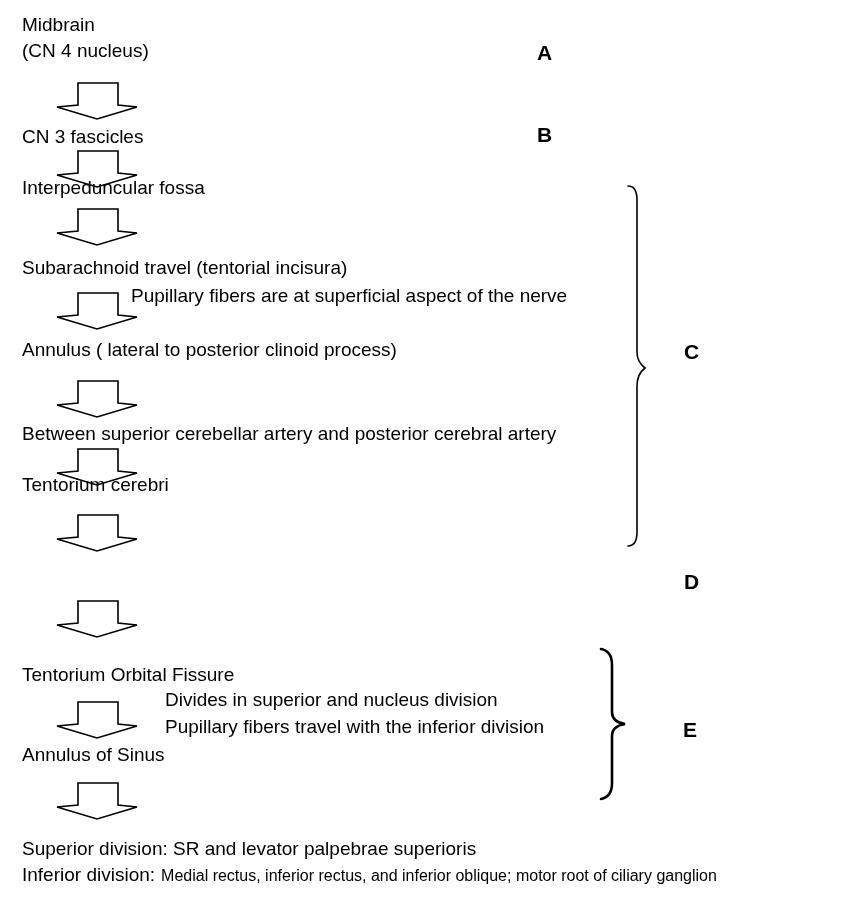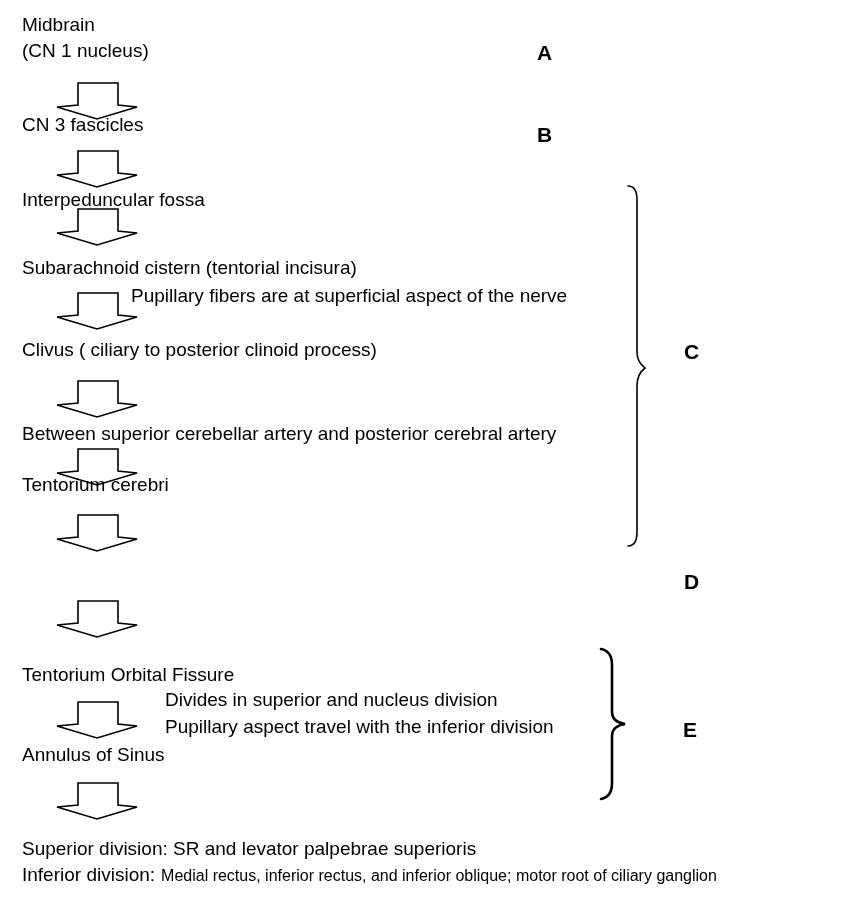--- a/index.html
+++ b/index.html
@@ -75,33 +75,33 @@
     </svg>
 
   <svg class="shape" style="left:618px; top:178px" width="34" height="376" viewBox="0 0 34 376">
     <path d="M 10 8 Q 19 8 19 22 L 19 174 Q 19 184 27 190 Q 19 196 19 208 L 19 354 Q 19 368 10 368" fill="none" stroke="#000000" stroke-width="1.6" stroke-linecap="round"></path>
   </svg>
   <svg class="shape" style="left:594px; top:640px" width="40" height="168" viewBox="0 0 40 168">
     <path d="M 7 9 Q 18 11 18 25 L 18 72 Q 18 82 31 84 Q 18 86 18 96 L 18 143 Q 18 157 7 159" fill="none" stroke="#000000" stroke-width="2.6" stroke-linecap="round"></path>
   </svg>
 
   <div class="t" style="left:22px; top:14px">Midbrain</div>
-  <div class="t" style="left:22px; top:40px">(CN 1 nucleus)</div>
-  <div class="t" style="left:22px; top:114px">CN 3 fascicles</div>
-  <div class="t" style="left:22px; top:189px">Interpeduncular fossa</div>
-  <div class="t" style="left:22px; top:257px">Subarachnoid cistern (tentorial incisura)</div>
-  <div class="t" style="left:22px; top:339px">Clivus ( ciliary to posterior clinoid process)</div>
+  <div class="t" style="left:22px; top:40px">(CN 4 nucleus)</div>
+  <div class="t" style="left:22px; top:126px">CN 3 fascicles</div>
+  <div class="t" style="left:22px; top:177px">Interpeduncular fossa</div>
+  <div class="t" style="left:22px; top:257px">Subarachnoid travel (tentorial incisura)</div>
+  <div class="t" style="left:22px; top:339px">Annulus ( lateral to posterior clinoid process)</div>
   <div class="t" style="left:22px; top:423px">Between superior cerebellar artery and posterior cerebral artery</div>
   <div class="t" style="left:22px; top:474px">Tentorium cerebri</div>
   <div class="t" style="left:22px; top:664px">Tentorium Orbital Fissure</div>
   <div class="t" style="left:22px; top:744px">Annulus of Sinus</div>
 
   <div class="t" style="left:131px; top:285px">Pupillary fibers are at superficial aspect of the nerve</div>
   <div class="t" style="left:165px; top:689px">Divides in superior and nucleus division</div>
-  <div class="t" style="left:165px; top:716px">Pupillary aspect travel with the inferior division</div>
+  <div class="t" style="left:165px; top:716px">Pupillary fibers travel with the inferior division</div>
 
   <div class="seg" style="left:537px; top:41px">A</div>
   <div class="seg" style="left:537px; top:123px">B</div>
   <div class="seg" style="left:684px; top:340px">C</div>
   <div class="seg" style="left:684px; top:570px">D</div>
   <div class="seg" style="left:683px; top:718px">E</div>
 
   <div class="t" style="left:22px; top:838px">Superior division: SR and levator palpebrae superioris</div>
   <div class="t" style="left:22px; top:864px">
     <span>Inferior division:</span><span class="detail-small">Medial rectus, inferior rectus, and inferior oblique; motor root of ciliary ganglion</span>

